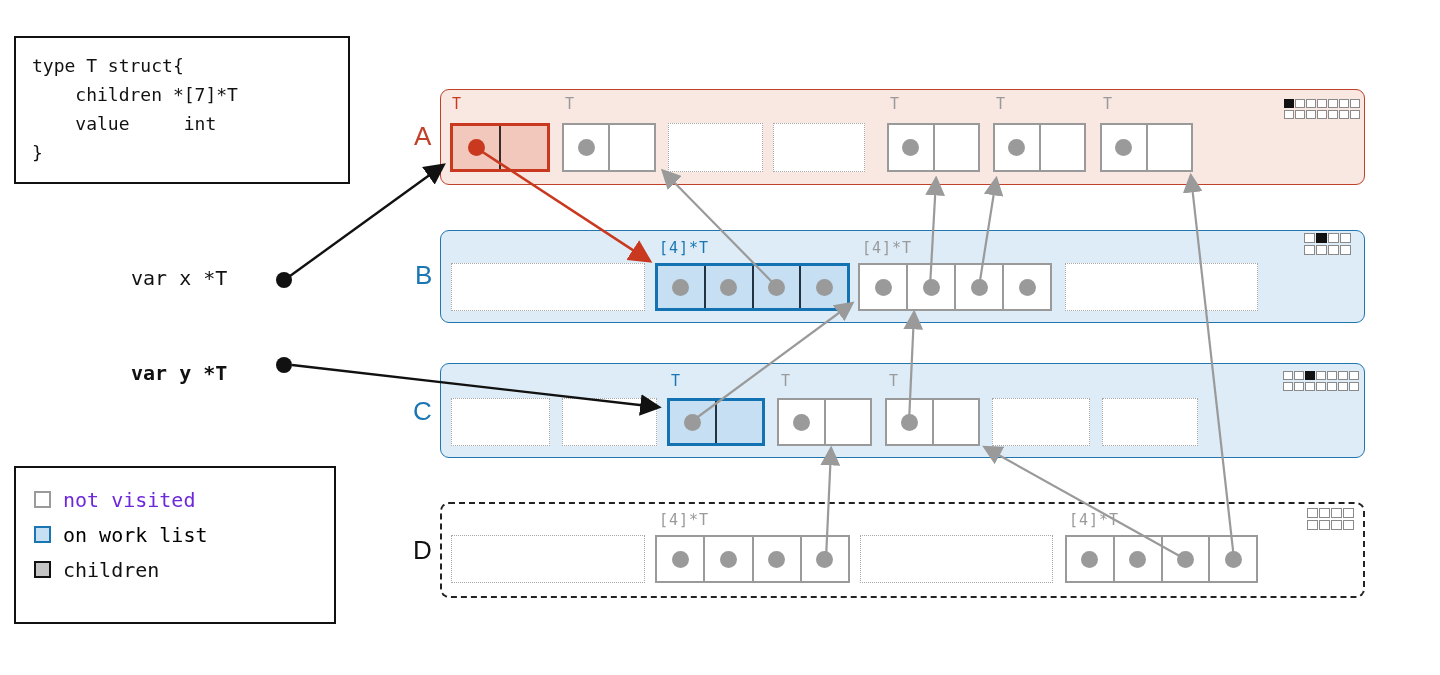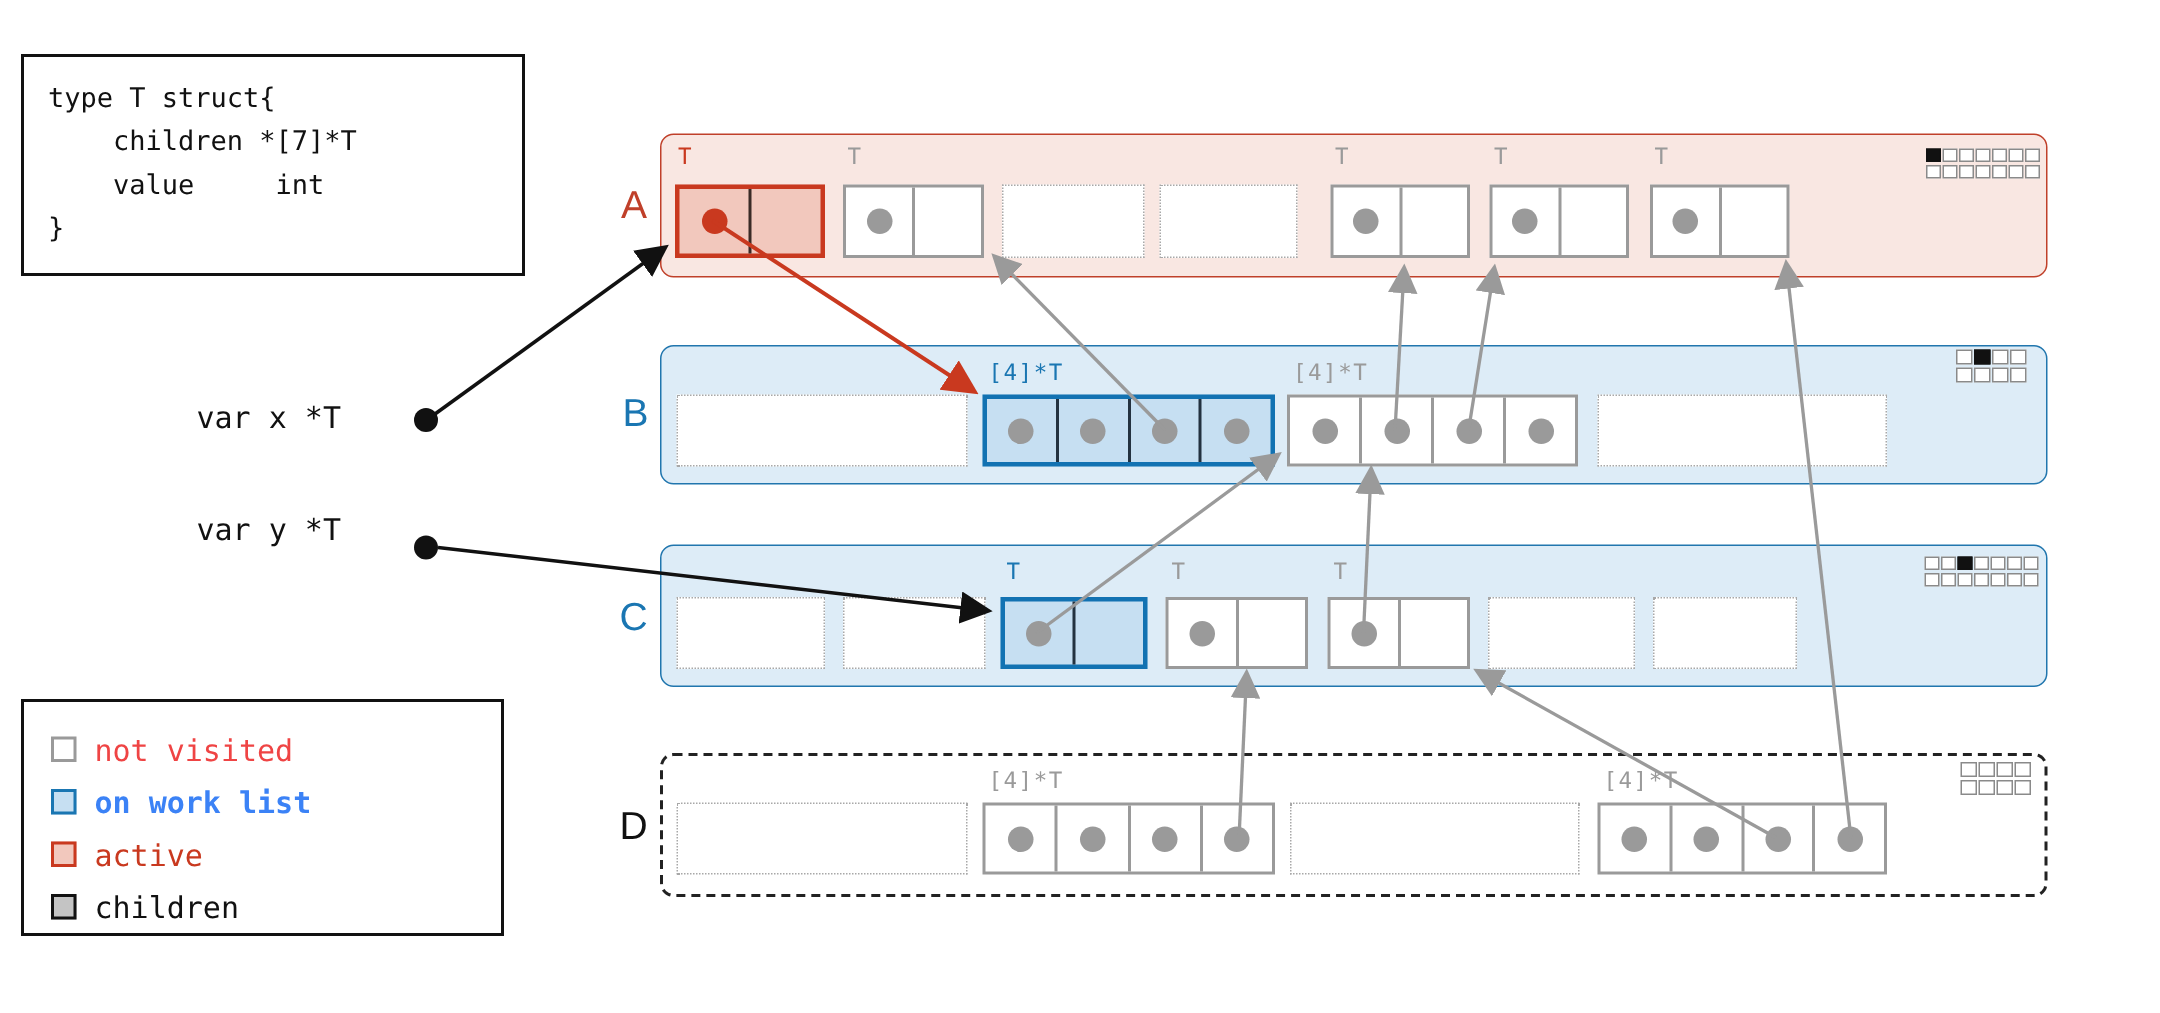--- a/index.html
+++ b/index.html
@@ -12,21 +12,21 @@
   .var-label{position:absolute;font-size:20px;color:#111;white-space:pre;}
   
   .legend{position:absolute;left:14px;top:466px;width:300px;height:140px;
     border:2.5px solid #111;background:#fff;padding:14px 0 0 18px;}
   .legend-item{display:flex;align-items:center;gap:12px;height:35px;font-size:20px;}
   .legend-swatch{width:13px;height:13px;border:2.5px solid;flex:0 0 auto;}
   .sw-not{border-color:#9a9a9a;background:#fff;}
   .sw-work{border-color:#1a76b2;background:#c6dff2;}
   .sw-active{border-color:#c9391f;background:#f2c8bd;}
   .sw-visited{border-color:#111;background:#c4c4c4;}
-  .lg-not{color:#ef4444;} .lg-work{color:#3b82f6;font-weight:bold;} .lg-active{color:#c9391f;} .lg-visited{color:#111;}
+  .lg-not{color:#6d28d9;} .lg-work{color:#000000;} .lg-active{color:#c9391f;} .lg-visited{color:#111;}
   
   .span-row{position:absolute;border-radius:9px;box-sizing:border-box;}
   .span-a{left:440px;top:89px;width:925px;height:96px;background:#f9e7e2;border:1.5px solid #c0402a;}
   .span-b{left:440px;top:230px;width:925px;height:93px;background:#ddecf7;border:1.5px solid #2176ae;}
   .span-c{left:440px;top:363px;width:925px;height:95px;background:#ddecf7;border:1.5px solid #2176ae;}
   .span-d{left:440px;top:502px;width:925px;height:96px;background:#fff;border:2px dashed #222;}
   .row-label{position:absolute;font-family:"Liberation Sans",sans-serif;font-size:26px;}
   .rl-a{color:#c0402a;} .rl-bc{color:#1a76b2;} .rl-d{color:#111;}
   
   .obj{position:absolute;display:flex;box-sizing:border-box;background:#fff;}
@@ -57,21 +57,21 @@
 <body>
 
 <div class="stage">
 
   <pre class="code-box">type T struct{
     children *[7]*T
     value     int
 }</pre>
 
   <div class="var-label" style="left:131px;top:266px;">var x *T</div>
-  <div class="var-label" style="left:131px;top:341px;">var y *T</div>
+  <div class="var-label" style="left:131px;top:361px;font-weight:bold;">var y *T</div>
 
   <div class="span-row span-a"></div>
   <div class="span-row span-b"></div>
   <div class="span-row span-c"></div>
   <div class="span-row span-d"></div>
 
   <div class="row-label rl-a" style="left:414px;top:121px;">A</div>
   <div class="row-label rl-bc" style="left:415px;top:260px;">B</div>
   <div class="row-label rl-bc" style="left:413px;top:396px;">C</div>
   <div class="row-label rl-d" style="left:413px;top:535px;">D</div>
@@ -279,24 +279,20 @@
     </div>
 
   <div class="legend">
     <div class="legend-item">
       <span class="legend-swatch sw-not"></span>
       <span class="lg-not">not visited</span>
     </div>
     <div class="legend-item">
       <span class="legend-swatch sw-work"></span>
       <span class="lg-work">on work list</span>
-    </div>
-    <div class="legend-item">
-      <span class="legend-swatch sw-active"></span>
-      <span class="lg-active">active</span>
     </div>
     <div class="legend-item">
       <span class="legend-swatch sw-visited"></span>
       <span class="lg-visited">children</span>
     </div>
   </div>
 
   <svg class="overlay" viewBox="0 0 1440 675">
     <defs>
       <marker id="ah-black" markerWidth="9" markerHeight="9" refX="7" refY="4.5" orient="auto">

